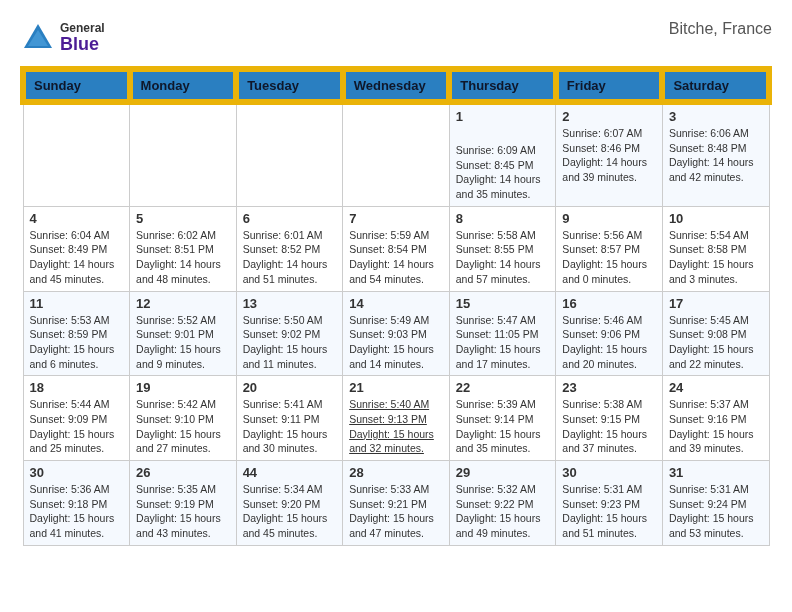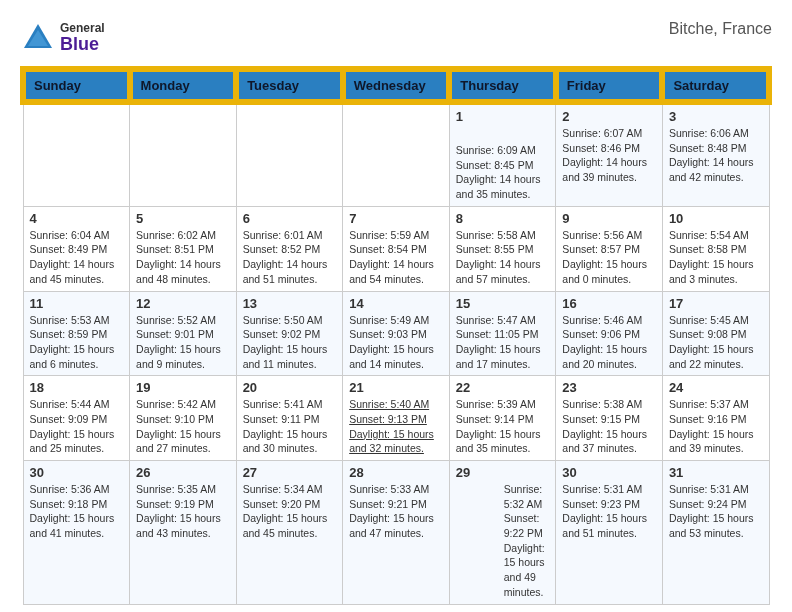--- a/index.html
+++ b/index.html
@@ -316,36 +316,36 @@
 and 41 minutes.</div>
         </td>
         <td>
           <div class="day-number">26</div>
           <div class="day-info" style="white-space: pre-line;">Sunrise: 5:35 AM
 Sunset: 9:19 PM
 Daylight: 15 hours
 and 43 minutes.</div>
         </td>
         <td>
-          <div class="day-number">27</div>
+          <div class="day-number">44</div>
           <div class="day-info" style="white-space: pre-line;">Sunrise: 5:34 AM
 Sunset: 9:20 PM
 Daylight: 15 hours
 and 45 minutes.</div>
         </td>
         <td>
           <div class="day-number">28</div>
           <div class="day-info" style="white-space: pre-line;">Sunrise: 5:33 AM
 Sunset: 9:21 PM
 Daylight: 15 hours
 and 47 minutes.</div>
         </td>
         <td>
           <div class="day-number">29</div>
-          <div class="day-info" style="white-space: pre-line; margin-left: 48px;">Sunrise: 5:32 AM
+          <div class="day-info" style="white-space: pre-line;">Sunrise: 5:32 AM
 Sunset: 9:22 PM
 Daylight: 15 hours
 and 49 minutes.</div>
         </td>
         <td>
           <div class="day-number">30</div>
           <div class="day-info" style="white-space: pre-line;">Sunrise: 5:31 AM
 Sunset: 9:23 PM
 Daylight: 15 hours
 and 51 minutes.</div>

